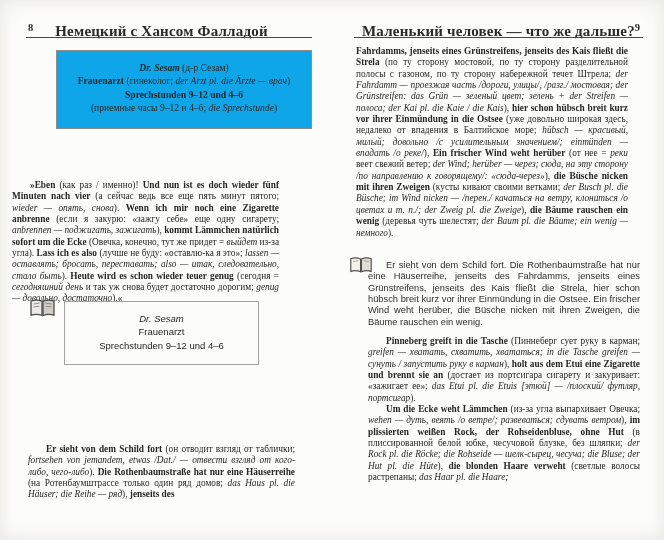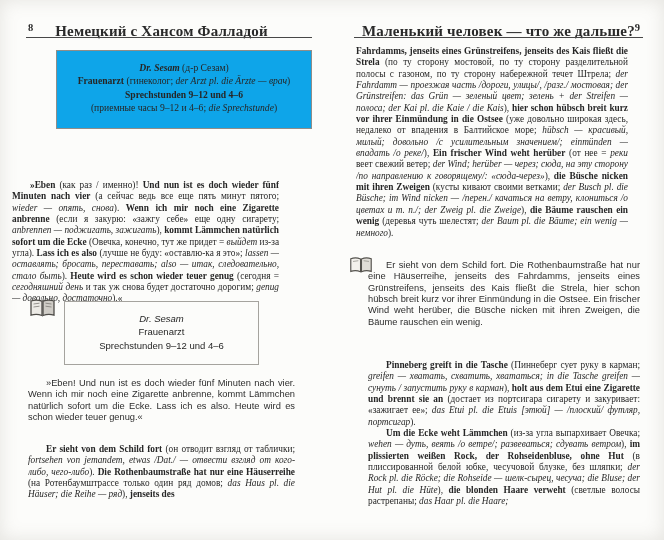--- a/index.html
+++ b/index.html
@@ -65,21 +65,21 @@
   .para p{margin:0;text-indent:18px;}
   .serif{font-family:"Liberation Serif", serif;}
   .sans{font-family:"Liberation Sans", sans-serif;color:#2d2d2d;}
 
   .pl-para1{left:12px;top:152px;width:267px;max-height:148px;margin-top:28px;}
   .pl-para2{left:28px;top:378px;width:267px;max-height:62px;}
   .pl-para3{left:28px;top:444px;width:267px;max-height:60px;}
 
   .pr-para1{left:24px;top:46px;width:272px;max-height:212px;text-indent:0;}
   .pr-reader{left:36px;top:260px;width:272px;max-height:94px;}
-  .pr-para2{left:36px;top:360px;width:272px;max-height:152px;}
+  .pr-para2{left:36px;top:336px;width:272px;max-height:152px;}
 
   .seg-b{font-weight:bold;}
   .seg-i{font-style:italic;}
   .seg-bi{font-weight:bold;font-style:italic;}
 
   .reader-icon{position:absolute;}
   .icon-left{left:29px;top:298px;}
   .icon-right{left:17px;top:256px;}
 </style>
 </head>
@@ -113,23 +113,20 @@
         <line x1="16.5" y1="8.2" x2="22.5" y2="9" stroke="#7d7b76" stroke-width="0.8"></line>
       </svg>
     </span>
 
     <div class="sign-box-plain">
       <div><span class="seg-i">Dr. Sesam</span></div>
       <div><span class="seg-n">Frauenarzt</span></div>
       <div><span class="seg-n">Sprechstunden 9–12 und 4–6</span></div>
     </div>
 
-    <div class="para sans pl-para2">
-      <p>»Eben! Und nun ist es doch wieder fünf Minuten nach vier. Wenn ich mir noch eine Zigarette anbrenne, kommt Lämmchen natürlich sofort um die Ecke. Lass ich es also. Heute wird es schon wieder teuer genug.«</p>
-    </div>
 
     <div class="para serif pl-para3">
       <p><span class="seg-b">Er sieht von dem Schild fort</span><span class="seg-n"> (он отводит взгляд от таблички; </span><span class="seg-i">fortsehen von jemandem, etwas /Dat./ — отвести взгляд от кого-либо, чего-либо</span><span class="seg-n">). </span><span class="seg-b">Die Rothenbaumstraße hat nur eine Häuserreihe</span><span class="seg-n"> (на Ротенбаумштрассе только один ряд домов; </span><span class="seg-i">das Haus pl. die Häuser; die Reihe — ряд</span><span class="seg-n">), </span><span class="seg-b">jenseits des</span></p>
     </div>
   </div>
 
   <div class="page page-right">
     <span class="pagenum pagenum-right">9</span>
     <div class="running-title running-title-right">Маленький человек — что же дальше?</div>
     <div class="head-rule head-rule-right"></div>

